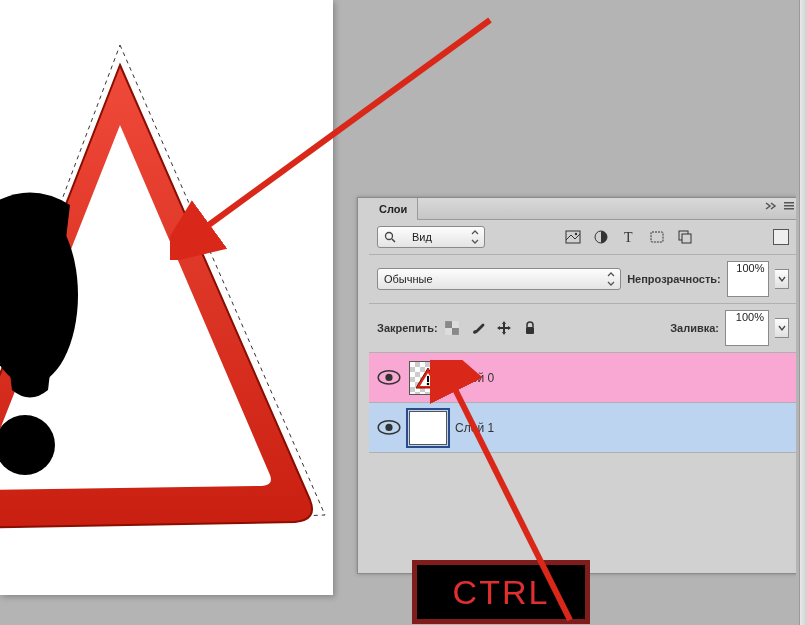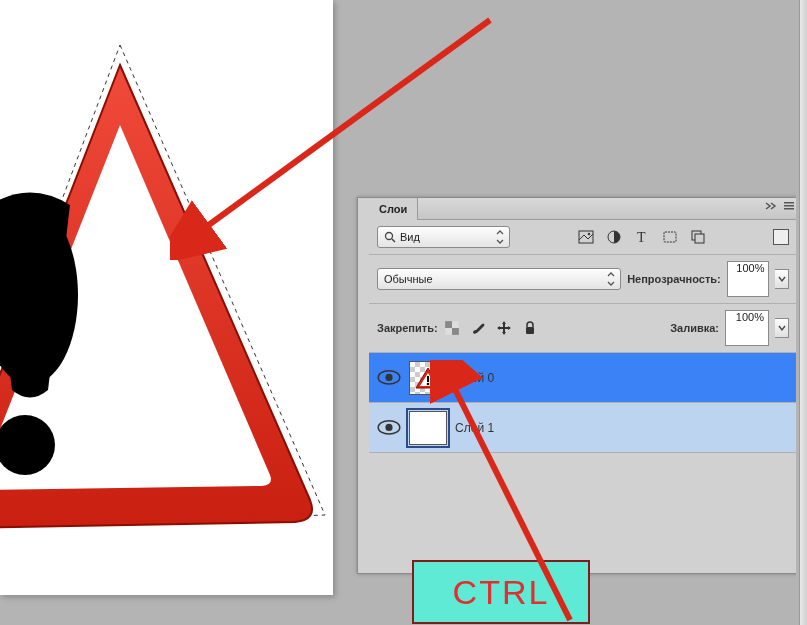--- a/index.html
+++ b/index.html
@@ -75,21 +75,21 @@
     align-items: center;
     padding: 0 6px;
     font-size: 11px;
     position: relative;
   }
   .select-box .caret {
     position: absolute;
     right: 4px; top: 3px;
     width: 10px; height: 14px;
   }
-  .search-select { width: 133px; }
+  .search-select { width: 108px; gap: 12px; }
   .blend-select { width: 253px; }
   .filter-icons {
     display: flex;
     gap: 12px;
     margin-left: auto;
     align-items: center;
   }
   .filter-icons .icon-slot {
     width: 16px; height: 16px;
     display: flex; align-items: center; justify-content: center;
@@ -122,21 +122,21 @@
   .lock-icons .icon-slot { width: 16px; height: 16px; display:flex;align-items:center;justify-content:center; }
   .layers-list {
     background: #d1d1d1;
   }
   .layer-row {
     display: flex;
     align-items: center;
     height: 50px;
     border-bottom: 1px solid #b0b0b0;
     padding: 0 8px;
-    background: #3b82f6;
+    background: #f9a8d4;
   }
   .layer-row.selected { background: #bcd4f0; }
   .eye-slot {
     width: 24px; height: 24px;
     display: flex; align-items: center; justify-content: center;
   }
   .thumb {
     width: 38px; height: 34px;
     border: 1px solid #555;
     margin: 0 8px;
@@ -153,22 +153,22 @@
       linear-gradient(-45deg,transparent 75%,#ccc 75%);
     background-size: 10px 10px;
     background-position: 0 0, 0 5px, 5px -5px, -5px 0;
   }
   .layer-name { font-size: 12px; color: #333; }
   .layers-footer { height: 120px; background: #d1d1d1; }
   .ctrl-label {
     position: absolute;
     left: 412px; top: 560px;
     width: 178px; height: 64px;
-    background: #5eead4;
-    border: 2px solid #7f1d1d;
+    background: #000000;
+    border: 5px solid #7f1d1d;
     display: flex; align-items: center; justify-content: center;
     font-family: Arial, sans-serif;
     font-size: 34px;
     color: #e12e2e;
     letter-spacing: 2px;
   }
   .vbar {
     position: absolute;
     right: 0; top: 0;
     width: 8px; height: 625px;

